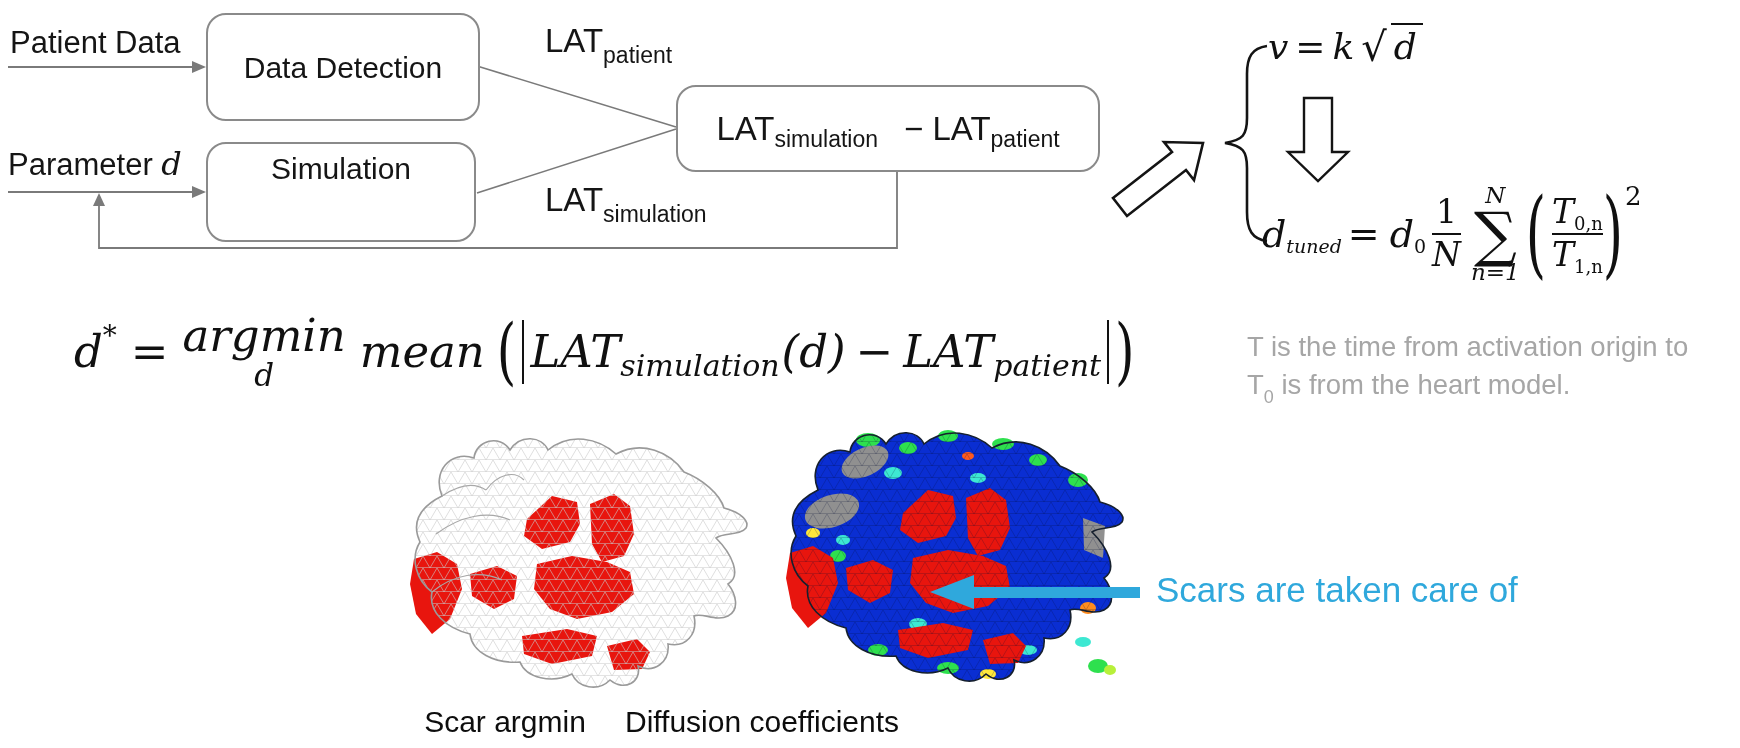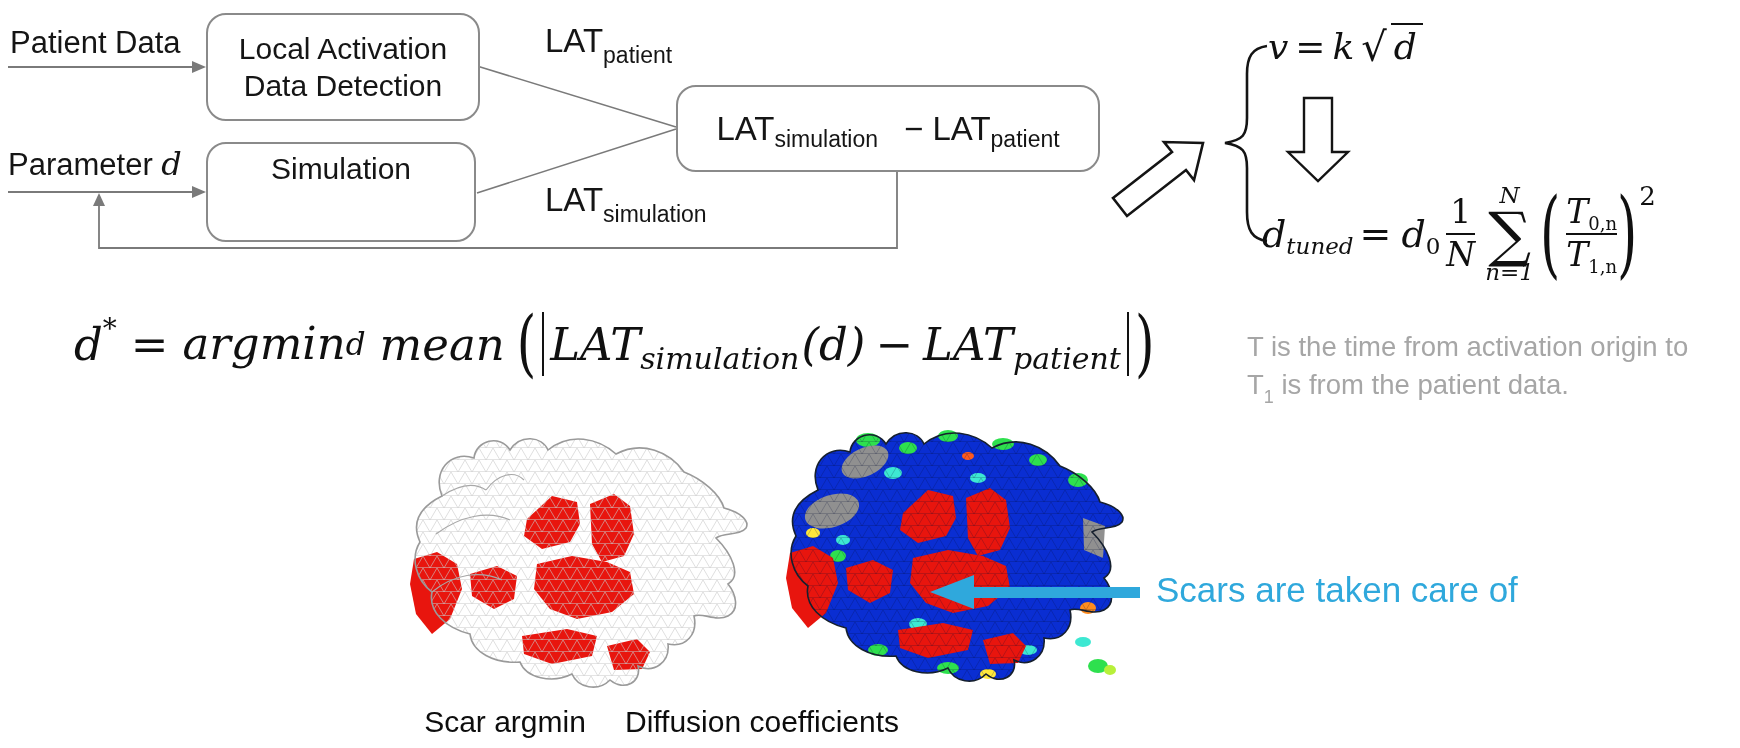--- a/index.html
+++ b/index.html
@@ -22,38 +22,38 @@
   .update{position:absolute;font-size:32px;white-space:nowrap;}
 
   
   .math{font-family:"DejaVu Serif",serif;color:#101010;}
   .it{font-style:italic;}
   .veq{position:absolute;left:1268px;top:22px;font-size:36px;display:flex;align-items:baseline;gap:7px;}
   .veq .rad{font-size:40px;position:relative;top:2px;margin-right:-3px;}
   .veq .radicand{border-top:2.4px solid #101010;padding:1px 6px 0 3px;}
 
   .eq-tuned{position:absolute;left:1262px;top:176px;height:116px;display:flex;align-items:center;font-size:38px;}
-  .eq-tuned .sublow{font-size:23px;position:relative;top:12px;}
+  .eq-tuned .sublow{font-size:19px;position:relative;top:12px;}
   .eq-tuned .eqsign{margin:0 10px 0 6px;}
   .frac{display:inline-flex;flex-direction:column;align-items:center;line-height:1.05;}
   .frac .fbar{align-self:stretch;height:0;border-top:2.4px solid #101010;margin:3px 0;}
   .eq-tuned .frac{font-size:33px;margin-left:6px;}
   .sumcol{display:inline-flex;flex-direction:column;align-items:center;margin:0 6px 0 10px;line-height:1;}
   .sumcol .lim{font-size:23px;}
   .sumcol .sigma{font-size:60px;line-height:0.9;font-style:normal;}
   .stretchy{display:inline-block;font-style:normal;transform:scaleY(1.85);transform-origin:50% 52%;
             font-size:52px;line-height:1;}
   .tfrac{font-size:33px;}
   .tfrac .tsub{font-size:18px;position:relative;top:7px;}
   .expo{font-size:26px;position:relative;top:-38px;left:2px;}
 
   .eq-argmin{position:absolute;left:74px;top:312px;display:flex;align-items:center;font-size:45px;}
   .eq-argmin .sup{font-size:28px;position:relative;top:-16px;}
   .eq-argmin .eqsign{margin:0 14px;}
-  .opcol{display:inline-flex;flex-direction:row;align-items:center;line-height:1.05;}
+  .opcol{display:inline-flex;flex-direction:column;align-items:center;line-height:1.05;}
   .opcol .under{font-size:31px;}
   .eq-argmin .mean{margin:0 12px 0 14px;}
   .eq-argmin .stretchy{font-size:50px;transform:scaleY(1.45);}
   .vbar{display:inline-block;width:0;height:64px;border-left:2.5px solid #121212;margin:0 6px;}
   .eq-argmin .sub{font-size:30px;position:relative;top:14px;}
   .eq-argmin .arg{margin-left:2px;}
   .eq-argmin .minus{margin:0 10px;}
 
   
   .notes{position:absolute;left:1247px;top:328px;width:480px;font-size:27.5px;line-height:38px;color:#a6a6a6;}
@@ -186,21 +186,20 @@
 
     <g fill="#2fa8dc">
       <polygon points="930,592 974,575 974,609"></polygon>
       <rect x="974" y="587" width="166" height="11"></rect>
     </g>
   </svg>
 
   <div class="abs flow-label" style="left:10px;top:25px;">Patient Data</div>
 
   <div class="fbox" style="left:206px;top:13px;width:270px;height:104px;">
-    <div>Local Activation</div>
     <div>Data Detection</div>
   </div>
 
   <div class="latlabel" style="left:545px;top:22px;">
     <span>LAT</span><span class="sub">patient</span>
   </div>
 
   <div class="abs flow-label" style="left:8px;top:145px;">
     <span>Parameter </span><span class="serif-it" style="font-size:32px;">d</span>
   </div>
@@ -268,21 +267,21 @@
     <span class="arg">(d)</span>
     <span class="minus">−</span>
     <span>LAT</span>
       <span class="sub">patient</span>
     <span class="vbar"></span>
     <span class="stretchy">)</span>
   </div>
 
   <div class="notes">
     <div>T is the time from activation origin to</div>
-    <div><span>T</span><span class="sub">1</span><span> is from the patient data.</span></div>
+    <div><span>T</span><span class="sub">0</span><span> is from the heart model.</span></div>
   </div>
 
   <div class="annot">Scars are taken care of</div>
 
   <div class="caption cap-left">Scar argmin</div>
   <div class="caption cap-right">Diffusion coefficients</div>
 
 </div>
 
 </body></html>

